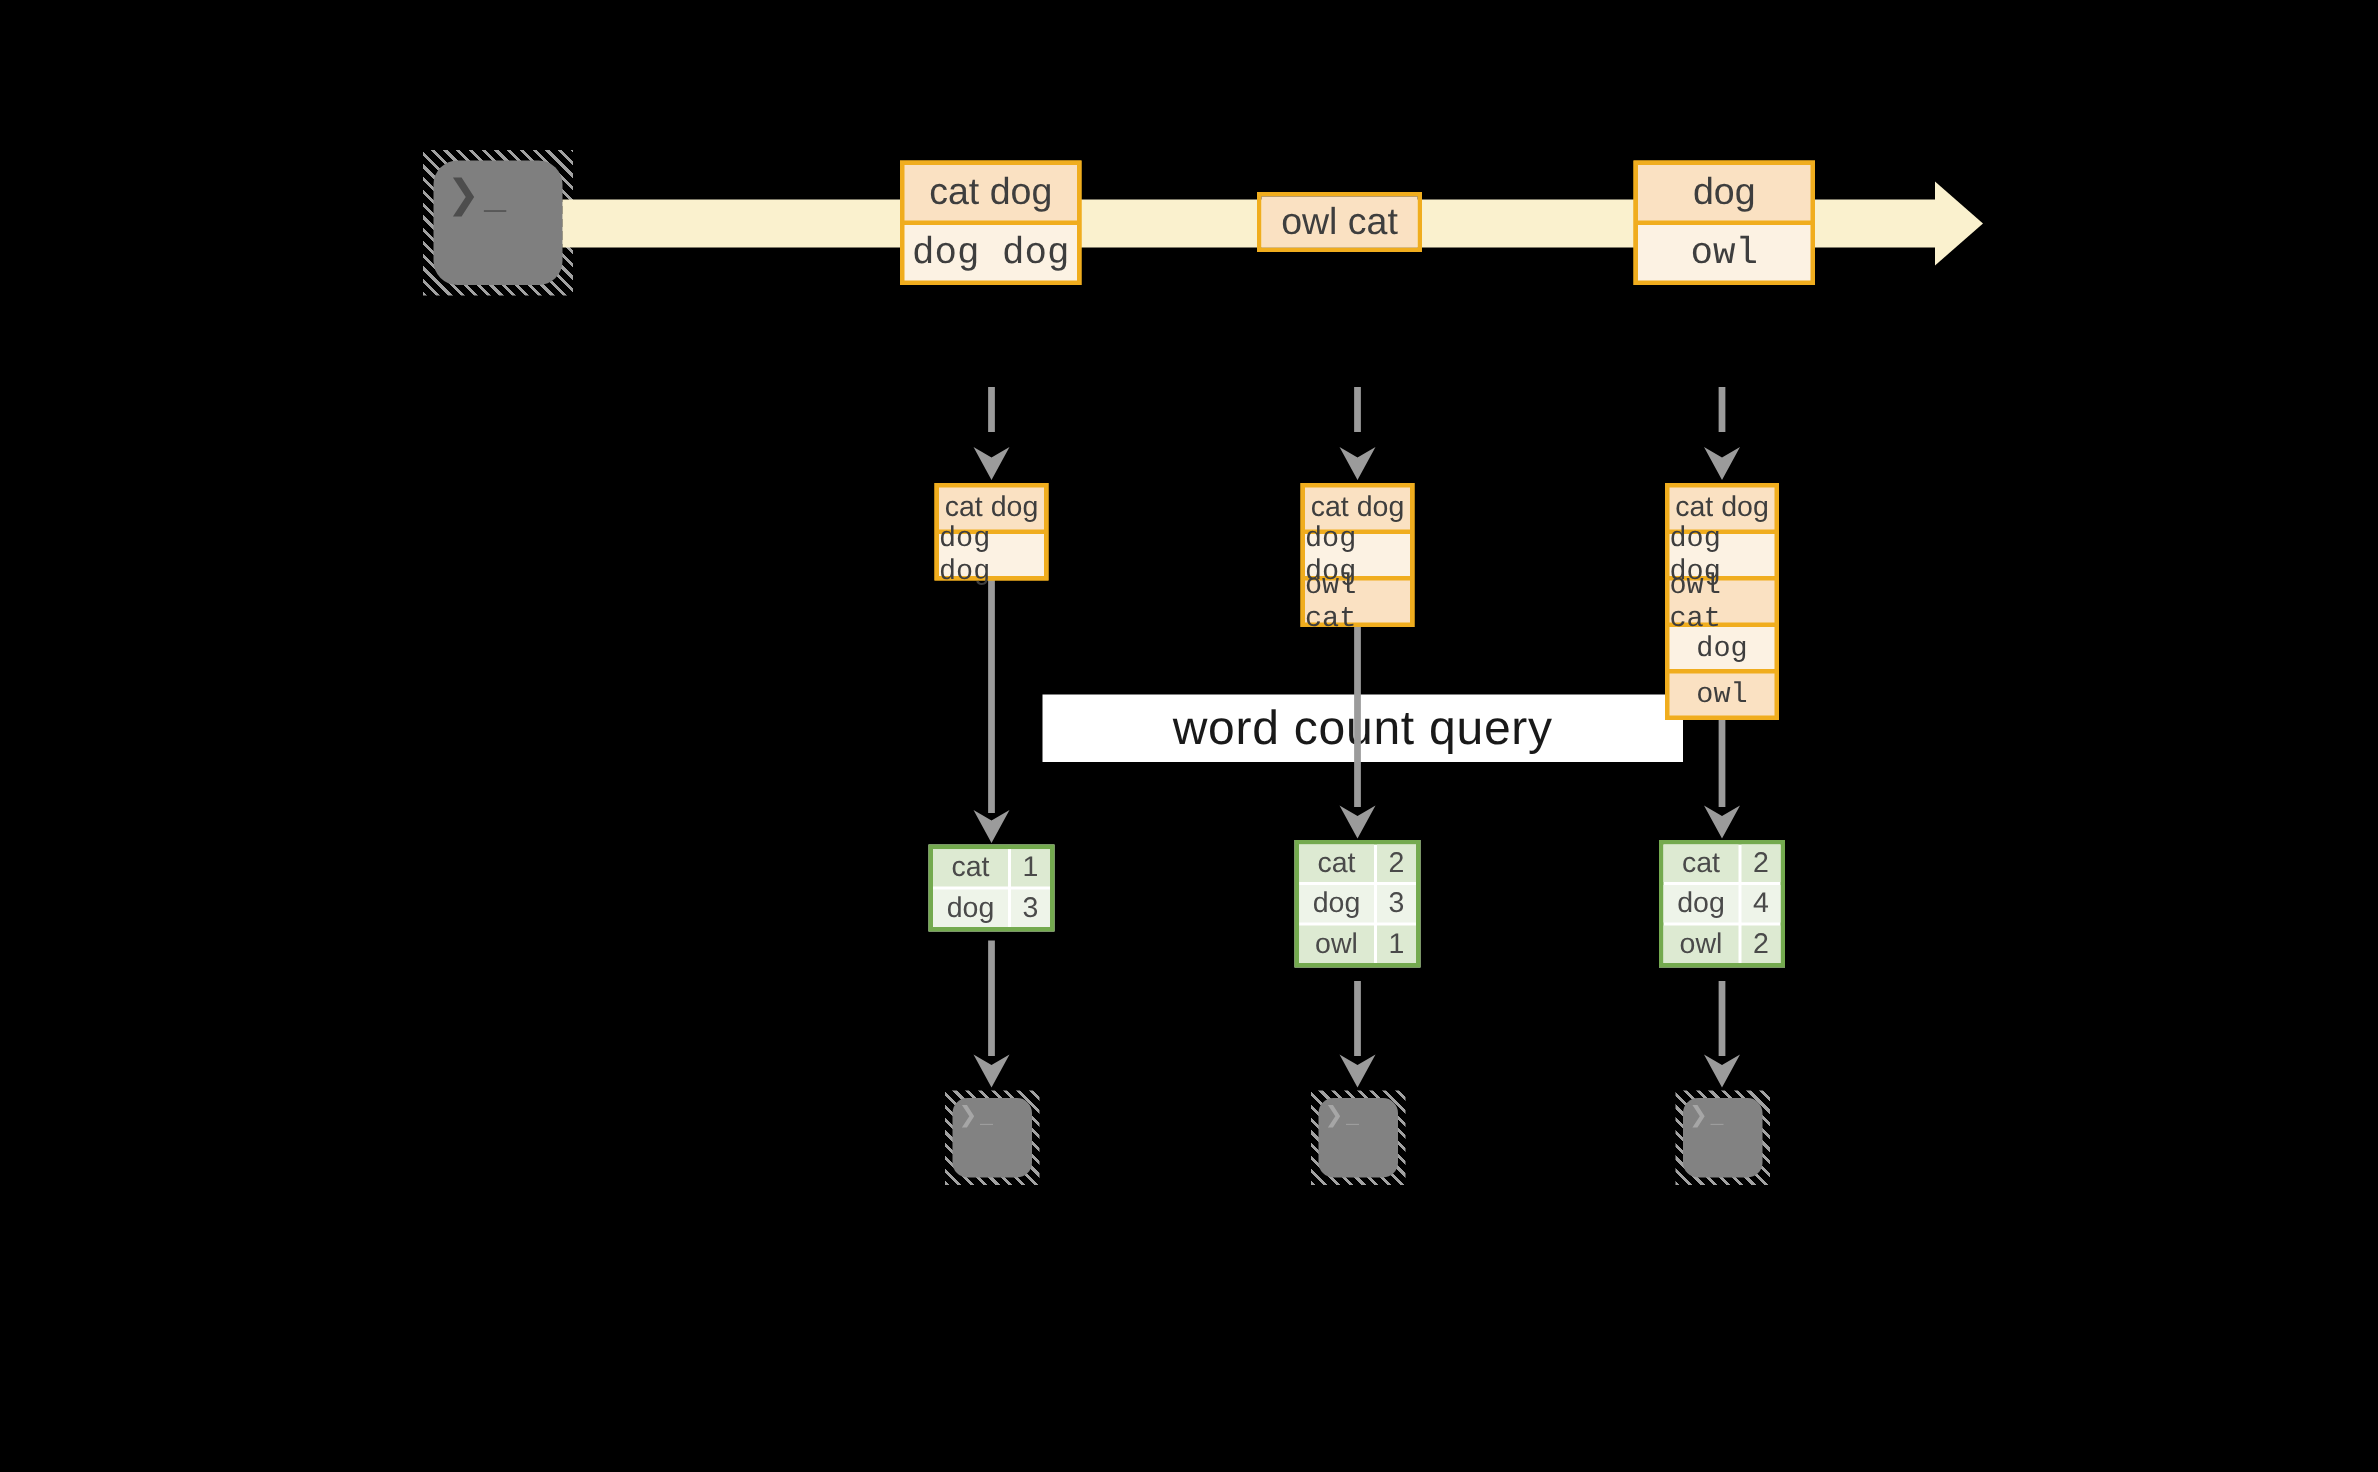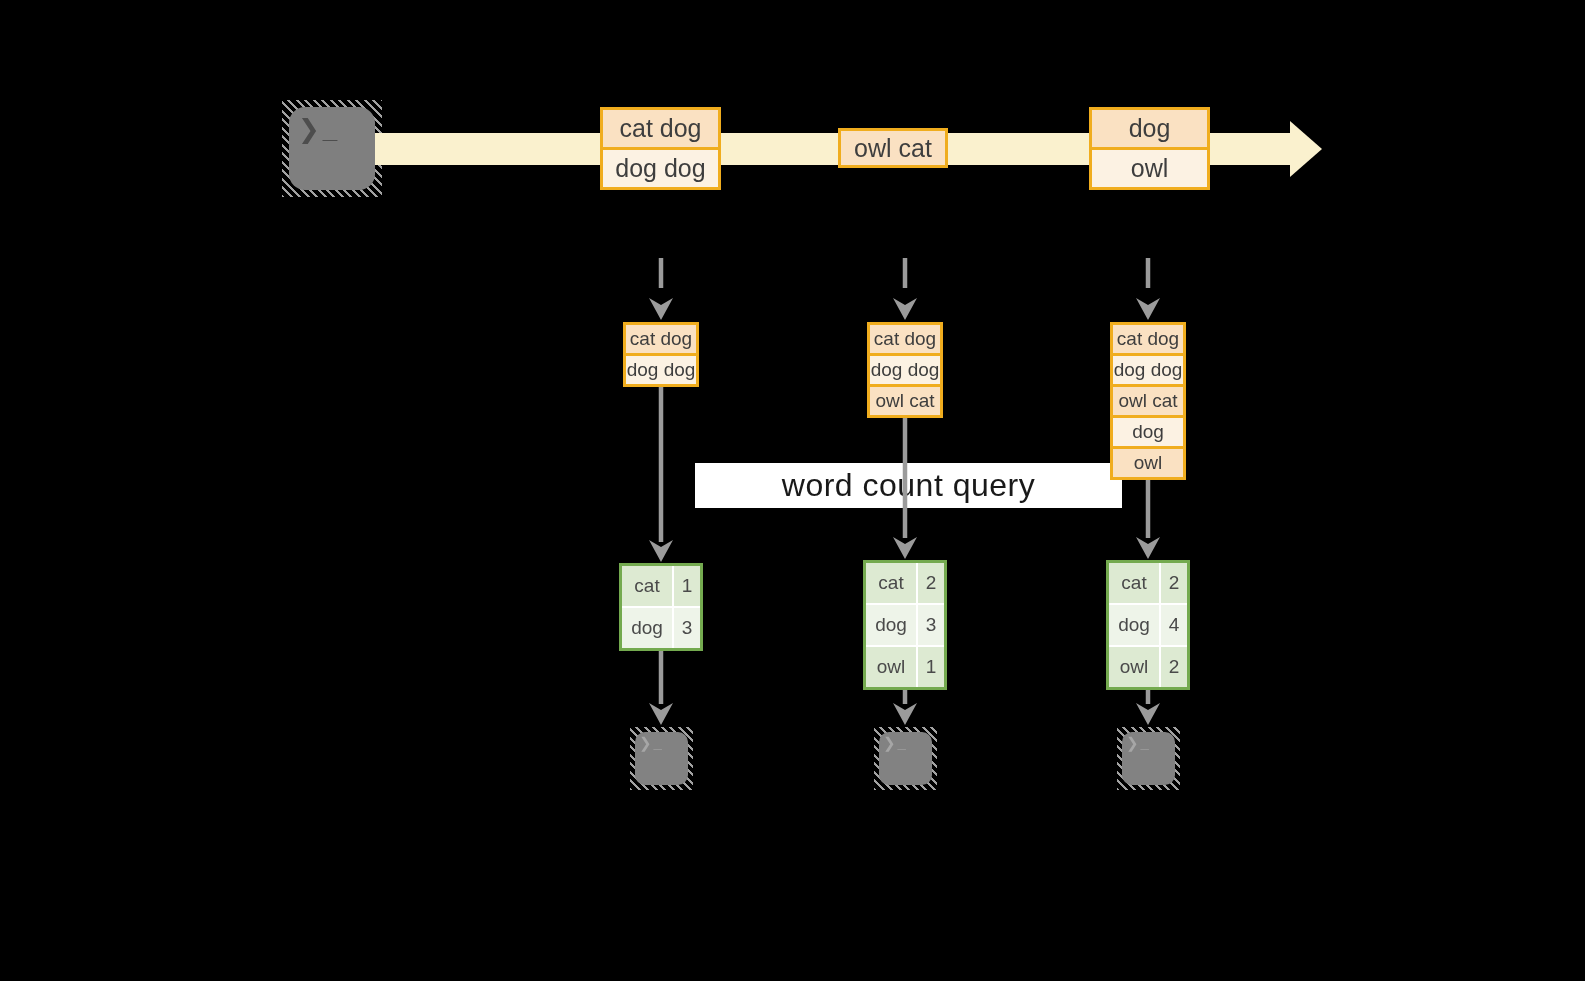--- a/index.html
+++ b/index.html
@@ -19,40 +19,40 @@
   .t1{left:630px;} .t2{left:874px;} .t3{left:1117px;}
   
   .stream-shaft{position:absolute;left:375px;top:133px;width:915px;height:32px;background:#faf1ce;}
   .stream-head{position:absolute;left:1290px;top:121px;width:0;height:0;
     border-top:28px solid transparent;border-bottom:28px solid transparent;border-left:32px solid #faf1ce;}
   
   .obox{position:absolute;border:3px solid #f0ad1e;background:#f0ad1e;z-index:3;}
   .obox .row{width:100%;display:flex;align-items:center;justify-content:center;
     color:#3e3e3e;background:#fae1c2;}
   .obox .row:nth-child(even){background:#fcf2e3;}
-  .obox .row + .row{margin-top:3px;}
+  .obox .row + .row{margin-top:3px;font-family:Liberation Mono, monospace;}
   .tbox .row{height:37px;font-size:25px;width:115px;}
   .tbox1{left:600px;top:107px;}
   .tbox2{left:838px;top:128px;}
   .tbox2 .row{height:34px;width:104px;}
   .tbox3{left:1089px;top:107px;}
   .stack .row{height:28px;font-size:19px;width:70px;}
   .stack1{left:623px;top:322px;}
   .stack2{left:867px;top:322px;}
   .stack3{left:1110px;top:322px;}
   
   .banner{position:absolute;left:695px;top:463px;width:427px;height:45px;background:#ffffff;z-index:1;
     display:flex;align-items:center;justify-content:center;font-size:32px;font-weight:300;
     color:#191919;letter-spacing:0.5px;}
   
   svg.connectors{position:absolute;left:0;top:0;z-index:2;pointer-events:none;}
   
   .gtable{position:absolute;border:3px solid #74aa4f;background:#fff;display:grid;
     grid-template-columns:50px 26px;gap:2px;z-index:3;}
-  .gtable .cell{height:40px;display:flex;align-items:center;justify-content:center;
+  .gtable .cell{height:25px;display:flex;align-items:center;justify-content:center;
     font-size:19px;color:#4a4a4a;background:#ddead2;}
   .gtable .cell.r-even{background:#eef4e9;}
   .gt1{left:619px;top:563px;}
   .gt2{left:863px;top:560px;}
   .gt3{left:1106px;top:560px;}
 </style>
 </head>
 <body>
 
 <div class="canvas">

